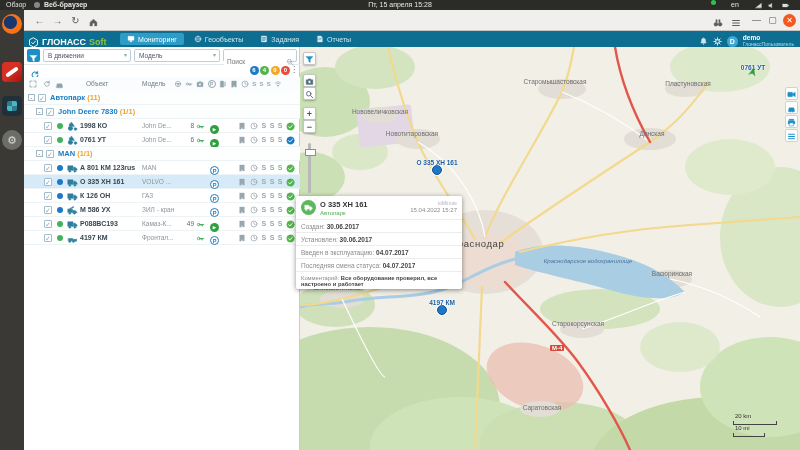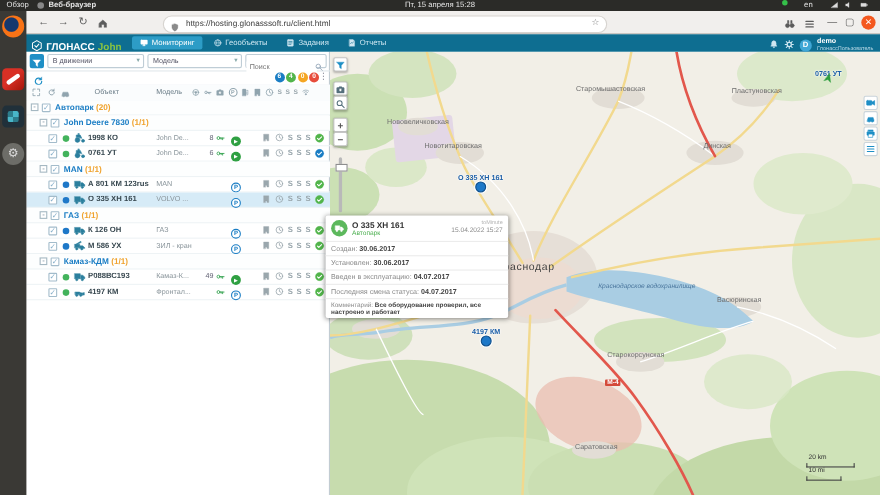--- a/index.html
+++ b/index.html
@@ -138,48 +138,41 @@
   <div class="dtile gearapp" style="top:120px;font-size:11px;line-height:20px"><span>⚙</span></div>
 </div>
 
 <div class="abs" id="toolbar">
   <span class="tbtn" style="left:32px">←</span>
   <span class="tbtn" style="left:50px">→</span>
   <span class="tbtn" style="left:68px">↻</span>
   <span class="tbtn" style="left:86px;padding-top:1px"><svg width="9" height="9" viewBox="0 0 24 24" fill="#5c5c5c" stroke="#5c5c5c" stroke-linecap="round" stroke-linejoin="round" style="display:inline-block;vertical-align:middle">
         <path d="M3 11l9-8 9 8v10h-6v-7H9v7H3z"></path>
       </svg></span>
-  <div id="urlbar">
-    <span class="shield"><svg width="8" height="8" viewBox="0 0 24 24" fill="#8a8a8a" stroke="#8a8a8a" stroke-linecap="round" stroke-linejoin="round" style="display:inline-block;vertical-align:middle">
-          <path d="M12 2l8 3v6c0 5-3.5 8.5-8 11-4.5-2.5-8-6-8-11V5z"></path>
-        </svg></span>
-    <span id="urltext">https://hosting.glonasssoft.ru/client.html</span>
-    <span id="urlstar" style="color:#777;font-size:8px">☆</span>
-  </div>
   <span class="tbtn" style="left:710px;padding-top:2px"><svg width="10" height="10" viewBox="0 0 24 24" fill="#5c5c5c" stroke="#5c5c5c" stroke-linecap="round" stroke-linejoin="round" style="display:inline-block;vertical-align:middle">
         <circle cx="7" cy="15" r="4.5"></circle>
         <circle cx="17" cy="15" r="4.5"></circle>
         <path d="M7 10V4h3v7M14 11V4h3v6"></path>
       </svg></span>
   <span class="tbtn" style="left:728px;padding-top:2px"><svg width="10" height="10" viewBox="0 0 24 24" fill="#5c5c5c" stroke="#5c5c5c" stroke-linecap="round" stroke-linejoin="round" style="display:inline-block;vertical-align:middle">
         <path d="M4 6h16M4 12h16M4 18h16" fill="none" stroke-width="2.6"></path>
       </svg></span>
   <span class="winbtn" style="left:750px">—</span>
   <span class="winbtn" style="left:766px">▢</span>
   <span class="winbtn" id="closebtn" style="left:783px">✕</span>
 </div>
 
 <div class="abs" id="appheader">
   <div id="brand">
     <span><svg width="11" height="11" viewBox="0 0 24 24" fill="#fff" stroke="#fff" stroke-linecap="round" stroke-linejoin="round" style="display:inline-block;vertical-align:middle">
           <path d="M12 2l8.7 5v10L12 22l-8.7-5V7z" fill="none" stroke-width="2"></path>
           <path d="M8 12l3 3 5-6" fill="none" stroke-width="2"></path>
         </svg></span>
     <span class="b1">ГЛОНАСС</span>
-      <span class="b2">John</span>
+      <span class="b2">Soft</span>
   </div>
   <div id="nav">
       <div class="navitem active">
         <svg width="8" height="8" viewBox="0 0 24 24" fill="#fff" stroke="#fff" stroke-linecap="round" stroke-linejoin="round" style="display:inline-block;vertical-align:middle">
           <rect x="3" y="4" width="18" height="12" rx="1.5"></rect>
           <path d="M9 20h6l-1-4h-4z"></path>
         </svg>
         <span>Мониторинг</span>
       </div>
       <div class="navitem">
@@ -299,21 +292,21 @@
         <span><svg width="8" height="8" viewBox="0 0 24 24" fill="#90a4ae" stroke="#90a4ae" stroke-linecap="round" stroke-linejoin="round" style="display:inline-block;vertical-align:middle">
             <circle cx="12" cy="17" r="2"></circle>
             <path d="M7 12a7 7 0 0110 0M4 8.5a11.5 11.5 0 0116 0" fill="none" stroke-width="2"></path>
           </svg></span>
       </span>
   </div>
   <div id="vehicle-list">
       <div class="grow">
         <span class="exp" style="margin-left:4px">-</span>
         <span class="cb" style="margin-left:3px">✓</span>
-        <span class="gname">Автопарк <span class="gcount">(20)</span></span>
+        <span class="gname">Автопарк <span class="gcount">(11)</span></span>
       </div>
       <div class="grow">
         <span class="exp" style="margin-left:12px">-</span>
         <span class="cb" style="margin-left:3px">✓</span>
         <span class="gname">John Deere 7830 <span class="gcount">(1/1)</span></span>
       </div>
       <div class="vrow">
         <span class="cb" style="margin-left:20px">✓</span>
         <span class="dot" style="background:#43b35c;margin-left:5px"></span>
         <span style="width:15px;text-align:center;margin-left:2px"><svg width="11" height="11" viewBox="0 0 24 24" fill="#2c7f9e" stroke="#2c7f9e" stroke-linecap="round" stroke-linejoin="round" style="display:inline-block;vertical-align:middle">
@@ -440,25 +433,20 @@
               <path d="M12 7v5l4 2" fill="none" stroke-width="2.2"></path>
             </svg></span>
           <span class="satS" style="font-size:7px">S</span>
           <span class="satS" style="font-size:7px">S</span>
           <span class="satS" style="font-size:7px">S</span>
           <span><svg width="9" height="9" viewBox="0 0 24 24" fill="#52b54b" stroke="#52b54b" stroke-linecap="round" stroke-linejoin="round" style="display:inline-block;vertical-align:middle">
               <circle cx="12" cy="12" r="10"></circle>
               <path d="M7 12.5l3.2 3.2L17 9" fill="none" stroke="#fff" stroke-width="2.6"></path>
             </svg></span>
         </span>
-      </div>
-      <div class="grow">
-        <span class="exp" style="margin-left:12px">-</span>
-        <span class="cb" style="margin-left:3px">✓</span>
-        <span class="gname">ГАЗ <span class="gcount">(1/1)</span></span>
       </div>
       <div class="vrow">
         <span class="cb" style="margin-left:20px">✓</span>
         <span class="dot" style="background:#1e78c8;margin-left:5px"></span>
         <span style="width:15px;text-align:center;margin-left:2px"><svg width="11" height="11" viewBox="0 0 24 24" fill="#2c7f9e" stroke="#2c7f9e" stroke-linecap="round" stroke-linejoin="round" style="display:inline-block;vertical-align:middle">
             <path d="M2 6h11v10H2z"></path>
             <path d="M14 9h4l4 4v3h-8z"></path>
             <circle cx="6" cy="18" r="2.2"></circle>
             <circle cx="17" cy="18" r="2.2"></circle>
           </svg></span>
@@ -508,25 +496,20 @@
               <path d="M12 7v5l4 2" fill="none" stroke-width="2.2"></path>
             </svg></span>
           <span class="satS" style="font-size:7px">S</span>
           <span class="satS" style="font-size:7px">S</span>
           <span class="satS" style="font-size:7px">S</span>
           <span><svg width="9" height="9" viewBox="0 0 24 24" fill="#52b54b" stroke="#52b54b" stroke-linecap="round" stroke-linejoin="round" style="display:inline-block;vertical-align:middle">
               <circle cx="12" cy="12" r="10"></circle>
               <path d="M7 12.5l3.2 3.2L17 9" fill="none" stroke="#fff" stroke-width="2.6"></path>
             </svg></span>
         </span>
-      </div>
-      <div class="grow">
-        <span class="exp" style="margin-left:12px">-</span>
-        <span class="cb" style="margin-left:3px">✓</span>
-        <span class="gname">Камаз-КДМ <span class="gcount">(1/1)</span></span>
       </div>
       <div class="vrow">
         <span class="cb" style="margin-left:20px">✓</span>
         <span class="dot" style="background:#43b35c;margin-left:5px"></span>
         <span style="width:15px;text-align:center;margin-left:2px"><svg width="11" height="11" viewBox="0 0 24 24" fill="#2c7f9e" stroke="#2c7f9e" stroke-linecap="round" stroke-linejoin="round" style="display:inline-block;vertical-align:middle">
             <path d="M2 6h11v10H2z"></path>
             <path d="M14 9h4l4 4v3h-8z"></path>
             <circle cx="6" cy="18" r="2.2"></circle>
             <circle cx="17" cy="18" r="2.2"></circle>
           </svg></span>

